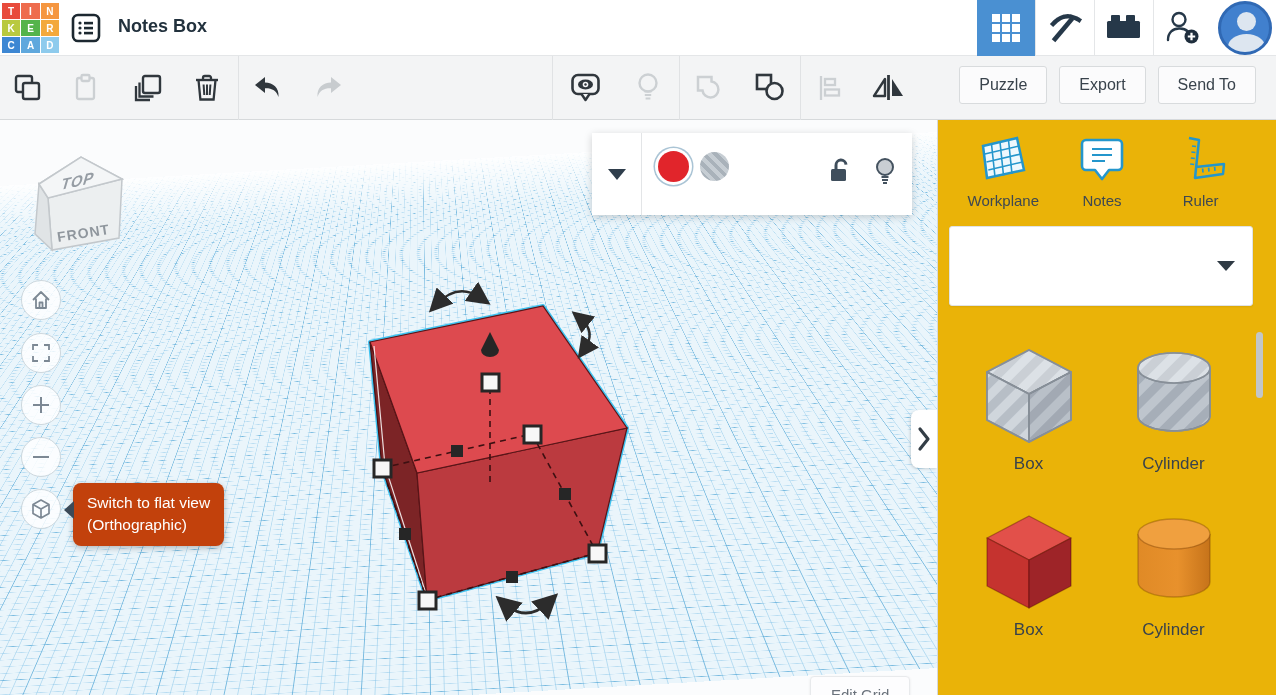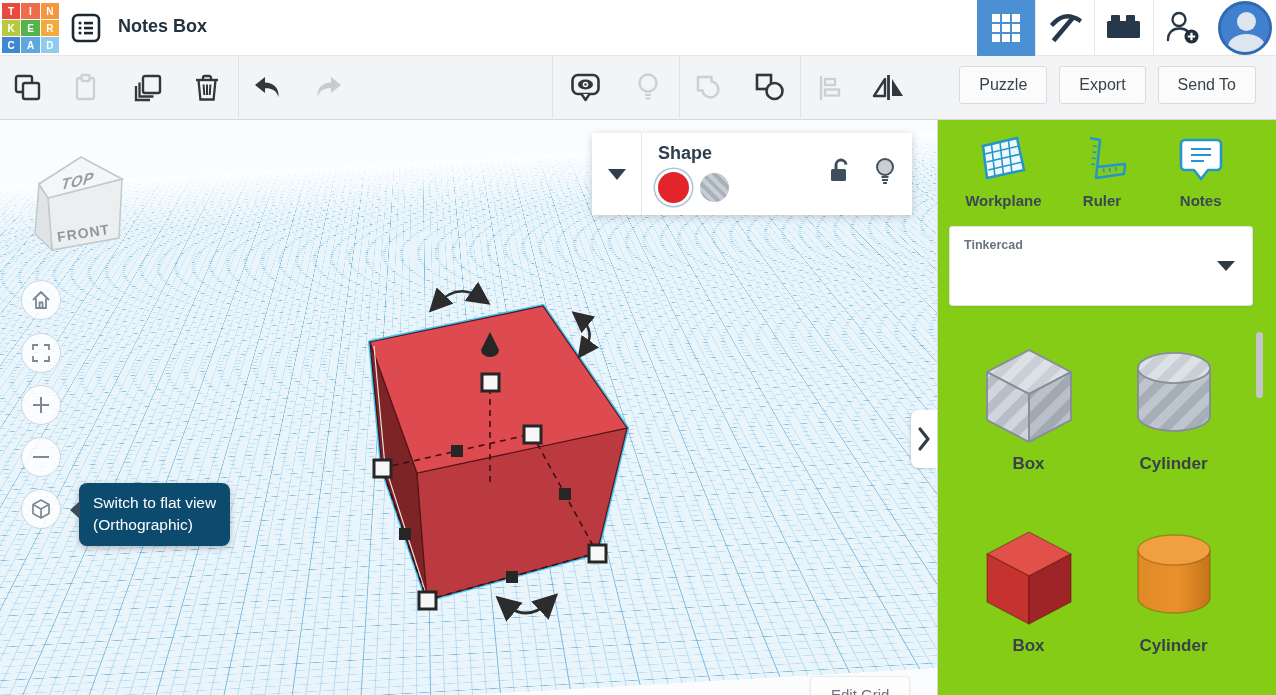--- a/index.html
+++ b/index.html
@@ -46,21 +46,21 @@
       linear-gradient(90deg, rgba(130,195,232,0.5) 1px, transparent 1px);
     background-size:100% 100%, 70px 70px, 70px 70px, 14px 14px, 14px 14px;
     transform-origin:50% 100%;
     transform:rotate(-3.3deg) perspective(1400px) rotateX(57deg);
   }
   .scene { position:absolute; inset:0; }
   .viewcube { position:absolute; left:26px; top:26px; cursor:pointer; }
   .nav-btn { position:absolute; left:21px; width:40px; height:40px; border-radius:50%;
     background:rgba(255,255,255,0.82); border:1px solid #ccd6dc; color:#7c8894;
     display:flex; align-items:center; justify-content:center; cursor:pointer; font-size:22px; }
-  .tooltip { position:absolute; left:79px; top:363px; background:#0c4a6e; color:#fff; border-radius:8px;
+  .tooltip { position:absolute; left:73px; top:363px; background:#c2410c; color:#fff; border-radius:8px;
     padding:9px 14px; font-size:15.5px; line-height:1.45; box-shadow:0 2px 6px rgba(0,0,0,.25); }
   .tooltip::before { content:""; position:absolute; left:-9px; top:18px;
     border-top:9px solid transparent; border-bottom:9px solid transparent; border-right:10px solid #3b4a58; }
 
   .shape-dialog { position:absolute; left:592px; top:13px; width:320px; height:82px; background:#fff;
     box-shadow:0 2px 8px rgba(0,0,0,.18); display:flex; }
   .sd-left { width:50px; border-right:1px solid #e3e5e7; display:flex; align-items:center; justify-content:center; cursor:pointer; }
   .caret-down { width:0; height:0; border-left:9px solid transparent; border-right:9px solid transparent; border-top:11px solid #2f3e4c; }
   .sd-body { flex:1; padding:10px 14px 0 16px; position:relative; }
   .sd-title { font-size:18px; font-weight:700; color:#2f3e4c; }
@@ -69,32 +69,32 @@
   .swatch-hole { width:29px; height:29px; border-radius:50%; cursor:pointer;
     background:repeating-linear-gradient(45deg,#c6cdd3 0 4px,#a9b2ba 4px 8px); }
   .sd-icons { position:absolute; right:16px; top:24px; display:flex; gap:22px; align-items:center; }
 
   .edit-grid { position:absolute; left:810px; top:556px; padding:9px 20px 14px; background:#fdfdfe; color:#6b737c;
     font-size:15px; border:1px solid #e8eaec; border-radius:4px; box-shadow:0 1px 3px rgba(0,0,0,.08); cursor:pointer; font-family:inherit;}
   .collapse-tab { position:absolute; left:911px; top:290px; width:26px; height:58px; background:#fff;
     border-radius:8px 0 0 8px; box-shadow:-1px 1px 3px rgba(0,0,0,.15); display:flex; align-items:center; justify-content:center; cursor:pointer; }
 
   
-  .sidebar { position:relative; flex:1; background:#84cc16; border-left:1px solid #d6d9db; overflow:hidden;font-weight:bold; }
+  .sidebar { position:relative; flex:1; background:#eab308; border-left:1px solid #d6d9db; overflow:hidden; }
   .tools-row { display:flex; justify-content:space-between; padding:14px 26px 0 16px; }
   .tool { width:104px; display:flex; flex-direction:column; align-items:center; cursor:pointer; }
   .tool .lbl { margin-top:8px; font-size:15px; color:#3e4852; }
   .lib-card { position:absolute; left:11px; top:106px; width:304px; height:80px; background:#fff;
     border:1px solid #e0e3e5; border-radius:3px; box-shadow:0 1px 2px rgba(0,0,0,.07); padding:11px 14px; cursor:pointer; }
   .lib-brand { font-size:12.5px; color:#6a7480; }
   .lib-name { font-size:19px; color:#39424b; margin-top:5px; }
   .lib-caret { position:absolute; right:17px; top:34px; width:0; height:0;
     border-left:9px solid transparent; border-right:9px solid transparent; border-top:10px solid #2f3a44; }
   .shape-grid { position:absolute; left:18px; top:222px; width:290px;
-    display:grid; grid-template-columns:1fr 1fr; row-gap:50px; justify-items:center; }
+    display:grid; grid-template-columns:1fr 1fr; row-gap:34px; justify-items:center; }
   .shape-tile { display:flex; flex-direction:column; align-items:center; cursor:pointer; }
   .shape-tile .lbl { margin-top:8px; font-size:17px; color:#39424b; }
   .scrollthumb { position:absolute; right:13px; top:212px; width:7px; height:66px; border-radius:4px; background:#c2c6c9; cursor:pointer; }
 </style>
 </head>
 <body>
 
 <div id="app">
 
   <div class="header">
@@ -341,21 +341,20 @@
       <div class="tooltip">
         <div>Switch to flat view</div>
         <div>(Orthographic)</div>
       </div>
 
       <div class="shape-dialog">
         <div class="sd-left">
           <span class="caret-down"></span>
         </div>
         <div class="sd-body">
-          <div class="sd-title">Shape</div>
           <div class="sd-row">
             <span class="swatch-red" style="background-color: rgb(225, 37, 43);"></span>
             <span class="swatch-hole"></span>
           </div>
           <div class="sd-icons">
             <svg width="24" height="26" viewBox="0 0 24 26">
               <path d="M8 11 V7.5 a5 5 0 0 1 10 -0.8" fill="none" stroke="#3f4e5c" stroke-width="3"></path>
               <rect x="3" y="11" width="15" height="12" rx="1.5" fill="#3f4e5c"></rect>
             </svg>
             <svg width="22" height="28" viewBox="0 0 22 28">
@@ -392,36 +391,35 @@
       <div class="tools-row">
         <div class="tool">
           <svg width="52" height="50" viewBox="0 0 52 50">
             <polygon points="6,12 40,4 47,36 10,44" fill="#eef8fd" stroke="#2496cc" stroke-width="2.5"></polygon>
             <path d="M14.5 10 L18 43 M23 8 L26.5 41.5 M31.5 6 L35 40 M7.8 20 L42 12 M9.5 28 L44 20 M11.3 36 L45.5 28" stroke="#2496cc" stroke-width="1.6"></path>
           </svg>
           <span class="lbl">Workplane</span>
         </div>
         <div class="tool">
           <svg width="52" height="50" viewBox="0 0 52 50">
+            <path d="M10 6 h32 a4 4 0 0 1 4 4 v22 a4 4 0 0 1 -4 4 h-9 l-7 9 -7-9 h-9 a4 4 0 0 1 -4-4 V10 a4 4 0 0 1 4-4 Z" fill="#fff" stroke="#2496cc" stroke-width="2.6" stroke-linejoin="round"></path>
+            <path d="M16 15 h20 M16 21 h20 M16 27 h13" stroke="#2496cc" stroke-width="2.2"></path>
+          </svg>
+          <span class="lbl">Notes</span>
+        </div>
+        <div class="tool">
+          <svg width="52" height="50" viewBox="0 0 52 50">
             <path d="M14 4 L24 6 L20 44 L48 40 L49 30 L21 33" fill="none" stroke="#2496cc" stroke-width="2.5" stroke-linejoin="round"></path>
             <path d="M17 12 l4 .5 M16.4 18 l4 .5 M15.8 24 l4 .5 M15.2 30 l4 .5 M28 38.5 l-.4-4 M34 37.7 l-.4-4 M40 36.9 l-.4-4" stroke="#2496cc" stroke-width="1.7"></path>
           </svg>
           <span class="lbl">Ruler</span>
         </div>
-        <div class="tool">
-          <svg width="52" height="50" viewBox="0 0 52 50">
-            <path d="M10 6 h32 a4 4 0 0 1 4 4 v22 a4 4 0 0 1 -4 4 h-9 l-7 9 -7-9 h-9 a4 4 0 0 1 -4-4 V10 a4 4 0 0 1 4-4 Z" fill="#fff" stroke="#2496cc" stroke-width="2.6" stroke-linejoin="round"></path>
-            <path d="M16 15 h20 M16 21 h20 M16 27 h13" stroke="#2496cc" stroke-width="2.2"></path>
-          </svg>
-          <span class="lbl">Notes</span>
-        </div>
       </div>
 
       <div class="lib-card">
-        <div class="lib-brand">Tinkercad</div>
         <span class="lib-caret"></span>
       </div>
 
       <div class="shape-grid">
         <div class="shape-tile">
           <svg width="112" height="104" viewBox="0 0 112 104">
             <g stroke="#878f98" stroke-width="1.6" stroke-linejoin="round">
               <polygon points="14,30 56,8 98,30 56,52" fill="url(#holeStripe)"></polygon>
               <polygon points="14,30 56,8 98,30 56,52" fill="rgba(255,255,255,0.32)"></polygon>
               <polygon points="14,30 56,52 56,100 14,78" fill="url(#holeStripe)"></polygon>

